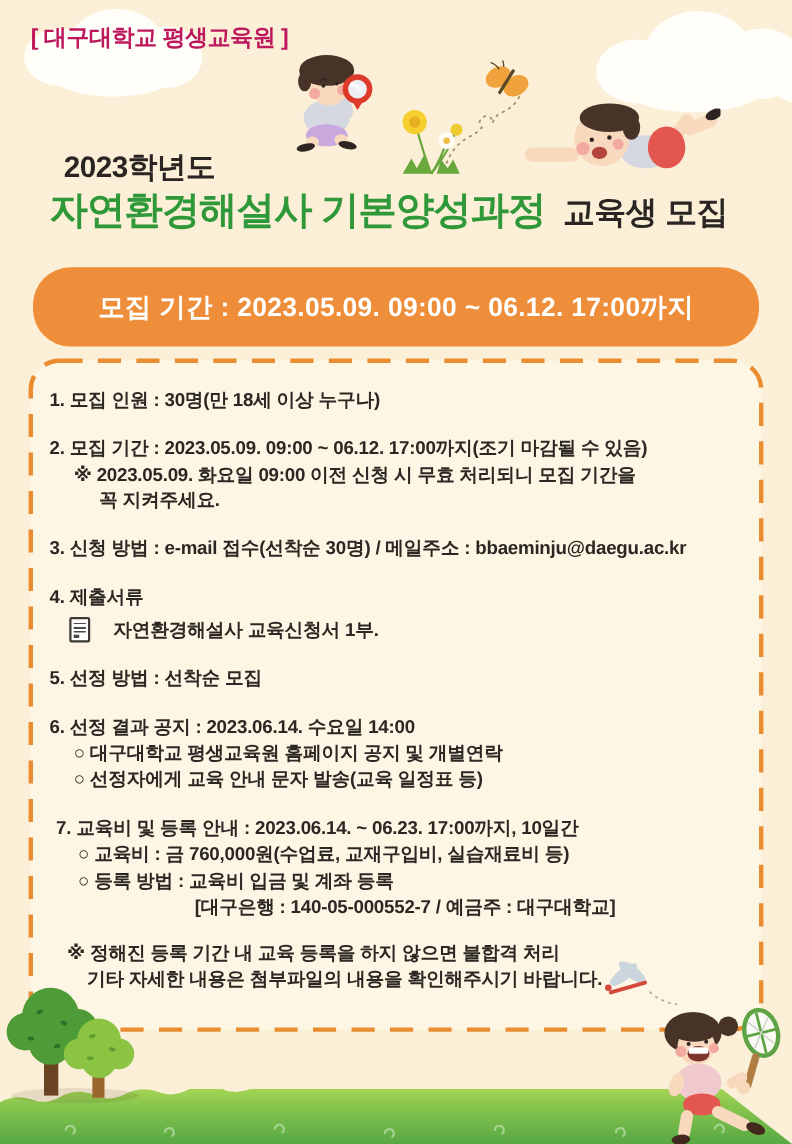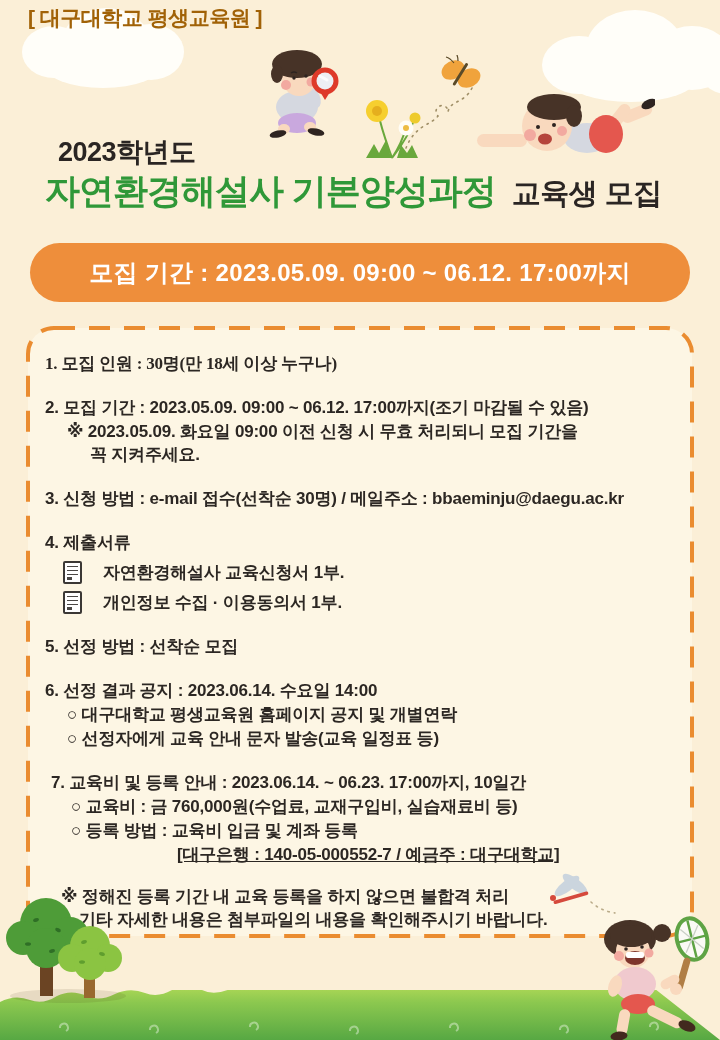--- a/index.html
+++ b/index.html
@@ -5,56 +5,56 @@
   html,body{margin:0;padding:0;}
   .page{
     position:relative; width:720px; height:1040px; overflow:hidden;
     background:#FBEFD7;
     font-family:"Liberation Sans","DejaVu Sans",sans-serif;
   }
   
   .cloud-circle{position:absolute;background:#FFFEF9;border-radius:50%;}
   
   .badge{
-    position:absolute; left:28px; top:4px; z-index:6;
-    font-size:21px; font-weight:800; color:#a16207; letter-spacing:-0.5px;
+    position:absolute; left:28px; top:20px; z-index:6;
+    font-size:21px; font-weight:800; color:#be185d; letter-spacing:-0.5px;
   }
   .year-title{
     position:absolute; left:58px; top:134px; z-index:6;
     font-size:27px; font-weight:800; color:#2A2523; letter-spacing:-0.5px;
   }
   .main-title{
     position:absolute; left:45px; top:168px; z-index:6;
     display:flex; align-items:baseline; gap:16px; white-space:nowrap;
   }
   .main-title .green{font-size:35px; font-weight:800; color:#2F9838; letter-spacing:-1px;}
   .main-title .dark{font-size:29px; font-weight:800; color:#2A2523; letter-spacing:-0.5px;}
   
   .banner{
-    position:absolute; left:30px; top:243px; width:660px; height:59px; z-index:7;
+    position:absolute; left:30px; top:243px; width:660px; height:72px; z-index:7;
     background:#EE8E3B; border-radius:34px;
     display:flex; align-items:center; justify-content:center;
   }
   .banner span{font-size:24px; font-weight:800; color:#FFFFFF; letter-spacing:0.3px;}
   
   .box-svg{position:absolute; left:25px; top:325px; z-index:3;}
   .notice-list{
     position:absolute; left:45px; top:352px; width:640px; z-index:4;
   }
   .row{
     font-size:17px; line-height:23px; font-weight:700; color:#2C2723;
     white-space:nowrap; letter-spacing:-0.2px;
   }
   .r-item{margin-top:21px;}
-  .notice-list .row:first-child{margin-top:0;font-family:Liberation Serif, serif;}
+  .notice-list .row:first-child{margin-top:0;}
   .r-sub{margin-top:1px; padding-left:22px;}
   .r-sub2{padding-left:45px;}
   .r-doc{margin-top:6px; padding-left:18px; display:flex; align-items:center; gap:21px; height:24px;}
   .r-circle{margin-top:1px; padding-left:22px;}
-  .r-bank{margin-top:1px; padding-left:132px;text-decoration:underline;}
+  .r-bank{margin-top:1px; padding-left:132px;}
   .r-note{margin-top:19px; padding-left:16px;}
   .r-note2{padding-left:34px;}
   .doc-icon{
     width:15px; height:19px; background:#FFFFFF; border:2px solid #3B3835;
     border-radius:2px; display:inline-block; position:relative; flex:0 0 auto;
   }
   .doc-lines{
     position:absolute; left:2px; right:2px; top:3px; height:9px;
     background:repeating-linear-gradient(180deg,#4A4744 0 1.5px,transparent 1.5px 4px);
   }
@@ -166,26 +166,20 @@
       <div class="row r-item">2. 모집 기간 : 2023.05.09. 09:00 ~ 06.12. 17:00까지(조기 마감될 수 있음)</div>
       <div class="row r-sub">※ 2023.05.09. 화요일 09:00 이전 신청 시 무효 처리되니 모집 기간을</div>
       <div class="row r-sub2">꼭 지켜주세요.</div>
       <div class="row r-item">3. 신청 방법 : e-mail 접수(선착순 30명) / 메일주소 : bbaeminju@daegu.ac.kr</div>
       <div class="row r-item">4. 제출서류</div>
       <div class="row r-doc">
         <span class="doc-icon">
           <span class="doc-lines"></span>
         </span>
         <span>자연환경해설사 교육신청서 1부.</span>
-      </div>
-      <div class="row r-doc">
-        <span class="doc-icon">
-          <span class="doc-lines"></span>
-        </span>
-        <span>개인정보 수집 · 이용동의서 1부.</span>
       </div>
       <div class="row r-item">5. 선정 방법 : 선착순 모집</div>
       <div class="row r-item">6. 선정 결과 공지 : 2023.06.14. 수요일 14:00</div>
       <div class="row r-circle">○ 대구대학교 평생교육원 홈페이지 공지 및 개별연락</div>
       <div class="row r-circle">○ 선정자에게 교육 안내 문자 발송(교육 일정표 등)</div>
       <div class="row r-item" style="padding-left: 6px;">7. 교육비 및 등록 안내 : 2023.06.14. ~ 06.23. 17:00까지, 10일간</div>
       <div class="row r-circle" style="padding-left: 26px;">○ 교육비 : 금 760,000원(수업료, 교재구입비, 실습재료비 등)</div>
       <div class="row r-circle" style="padding-left: 26px;">○ 등록 방법 : 교육비 입금 및 계좌 등록</div>
       <div class="row r-bank">[대구은행 : 140-05-000552-7 / 예금주 : 대구대학교]</div>
       <div class="row r-note">※ 정해진 등록 기간 내 교육 등록을 하지 않으면 불합격 처리</div>

